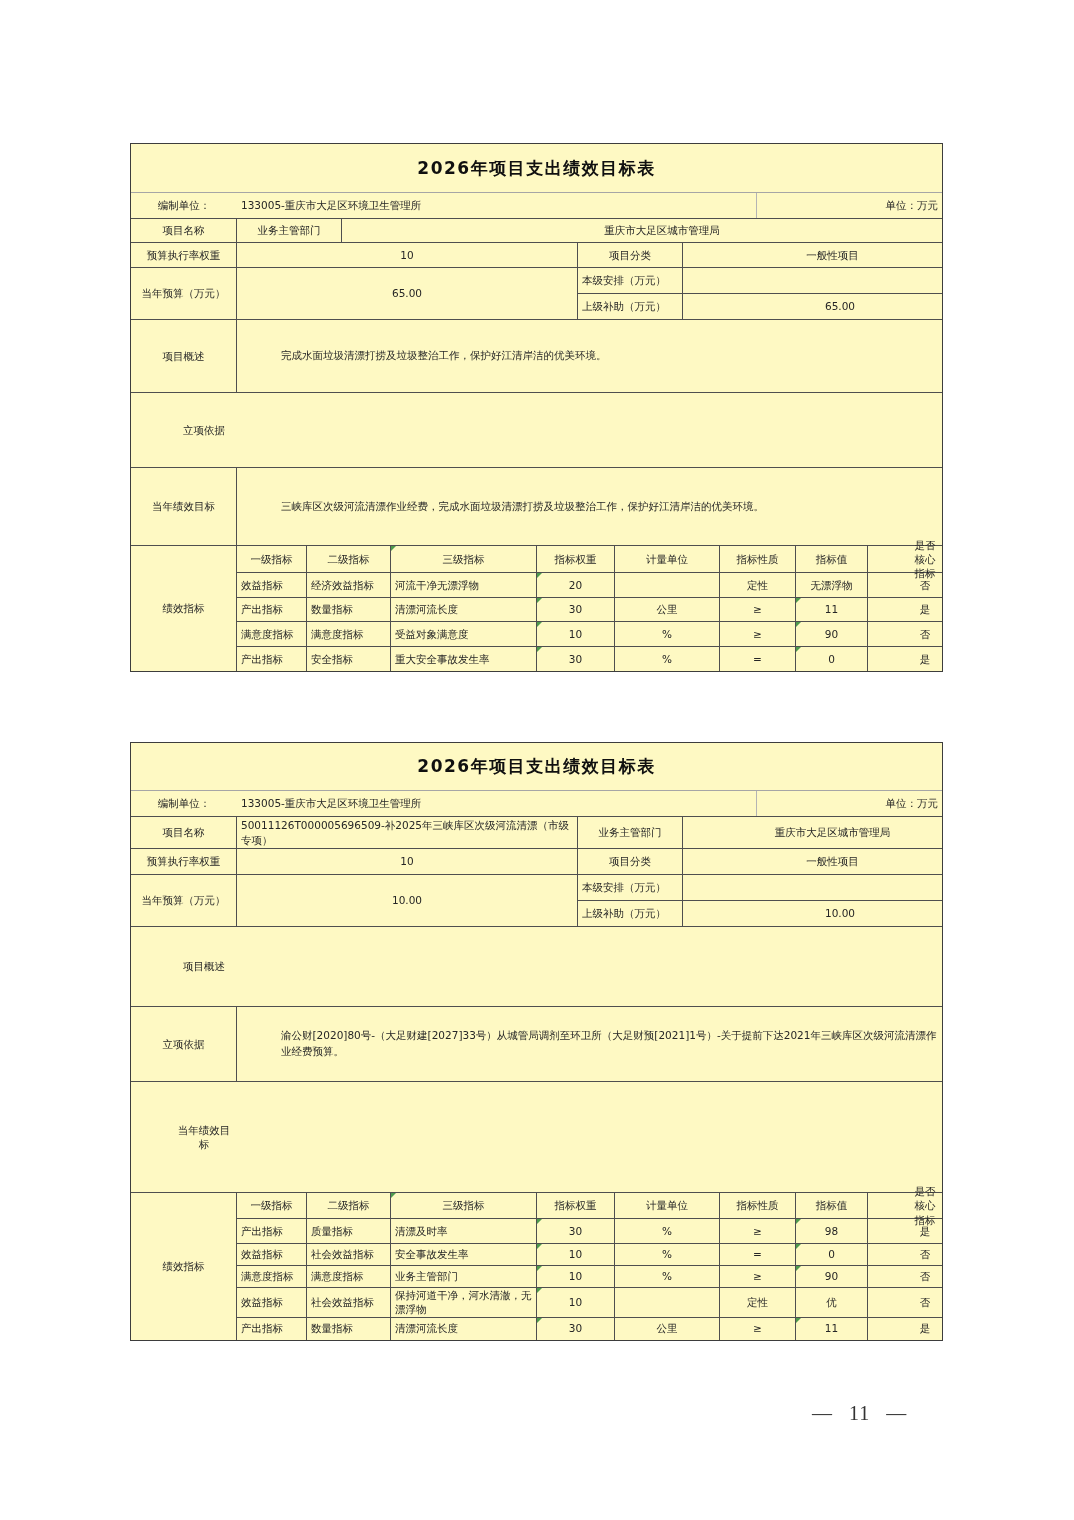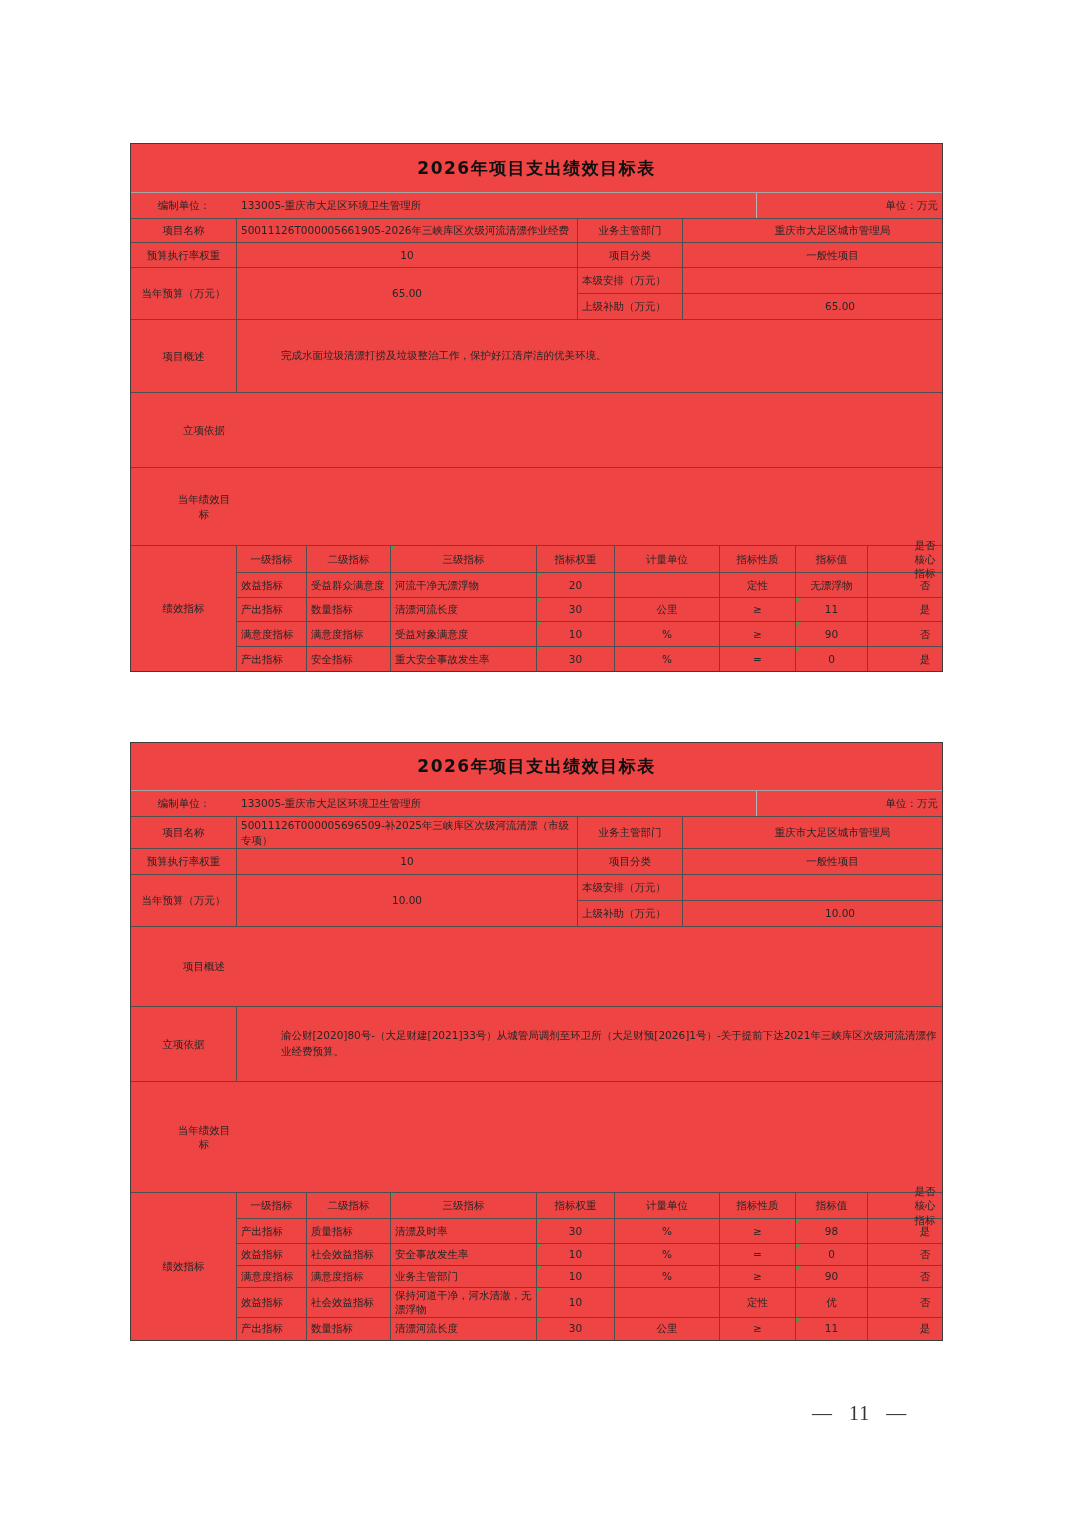--- a/index.html
+++ b/index.html
@@ -4,21 +4,21 @@
 <style>
   * { margin:0; padding:0; box-sizing:border-box; }
   html,body { background:#ffffff; }
   body {
     width:1074px; height:1520px; position:relative;
     font-family:"DejaVu Sans", sans-serif;
     color:#262626;
   }
   .tbl {
     position:absolute; left:130px; width:813px;
-    border:1px solid #3d3d3d; background:#ef4444;
+    border:1px solid #3d3d3d; background:#fef9c3;
     font-size:10.5px; line-height:1.35;
   }
   .r { display:flex; align-items:stretch; border-bottom:1px solid #4f4f4f; }
   .r.last { border-bottom:none; }
   .r.bb-light { border-bottom:1px solid #a6a6a6; }
   .c {
     display:flex; align-items:center; justify-content:center;
     text-align:center; padding:1px 4px; border-right:1px solid #4f4f4f;
     min-width:0;
   }
@@ -74,21 +74,20 @@
   <div class="r bb-light title-row h49">2026年项目支出绩效目标表</div>
 
   <div class="r h26">
     <div class="c w-lab nbr">编制单位：</div>
     <div class="c cl fx nbr">133005-重庆市大足区环境卫生管理所</div>
     <div class="c cr w-unit lbl-light">单位：万元</div>
   </div>
 
   <div class="r h24">
     <div class="c w-lab">项目名称</div>
-    <div class="c cl w-val">50011126T000005661905-2026年三峡库区次级河流清漂作业经费</div>
     <div class="c w-sub">业务主管部门</div>
     <div class="c fx">重庆市大足区城市管理局</div>
   </div>
 
   <div class="r h25">
     <div class="c w-lab">预算执行率权重</div>
     <div class="c w-val">10</div>
     <div class="c w-sub">项目分类</div>
     <div class="c fx">一般性项目</div>
   </div>
@@ -112,38 +111,39 @@
     <div class="c w-lab">项目概述</div>
     <div class="c cl fx para">完成水面垃圾清漂打捞及垃圾整治工作，保护好江清岸洁的优美环境。</div>
   </div>
 
   <div class="r h75">
     <div class="c w-lab">立项依据</div>
   </div>
 
   <div class="r h78">
     <div class="c w-lab">当年绩效目标</div>
+    <div class="c cl fx para">三峡库区次级河流清漂作业经费，完成水面垃圾清漂打捞及垃圾整治工作，保护好江清岸洁的优美环境。</div>
   </div>
 
   <div class="r last">
     <div class="c w-lab">绩效指标</div>
     <div class="ind">
       <div class="irow h27">
         <div class="c i1">一级指标</div>
         <div class="c i2">二级指标</div>
         <div class="c i3 tri">三级指标</div>
         <div class="c i4">指标权重</div>
         <div class="c i5">计量单位</div>
         <div class="c i6">指标性质</div>
         <div class="c i7">指标值</div>
         <div class="c i8">是否核心指标</div>
       </div>
       <div class="irow ih24">
         <div class="c cl i1">效益指标</div>
-        <div class="c cl i2">受益群众满意度</div>
+        <div class="c cl i2">经济效益指标</div>
         <div class="c cl i3">河流干净无漂浮物</div>
         <div class="c i4 tri">20</div>
         <div class="c i5"></div>
         <div class="c i6">定性</div>
         <div class="c i7">无漂浮物</div>
         <div class="c i8">否</div>
       </div>
       <div class="irow ih24">
         <div class="c cl i1">产出指标</div>
         <div class="c cl i2">数量指标</div>
@@ -215,21 +215,21 @@
       </div>
     </div>
   </div>
 
   <div class="r h80">
     <div class="c w-lab">项目概述</div>
   </div>
 
   <div class="r h75">
     <div class="c w-lab">立项依据</div>
-    <div class="c cl fx para">渝公财[2020]80号-（大足财建[2021]33号）从城管局调剂至环卫所（大足财预[2026]1号）-关于提前下达2021年三峡库区次级河流清漂作业经费预算。</div>
+    <div class="c cl fx para">渝公财[2020]80号-（大足财建[2027]33号）从城管局调剂至环卫所（大足财预[2021]1号）-关于提前下达2021年三峡库区次级河流清漂作业经费预算。</div>
   </div>
 
   <div class="r h111">
     <div class="c w-lab">当年绩效目标</div>
   </div>
 
   <div class="r last">
     <div class="c w-lab">绩效指标</div>
     <div class="ind">
       <div class="irow h26">

